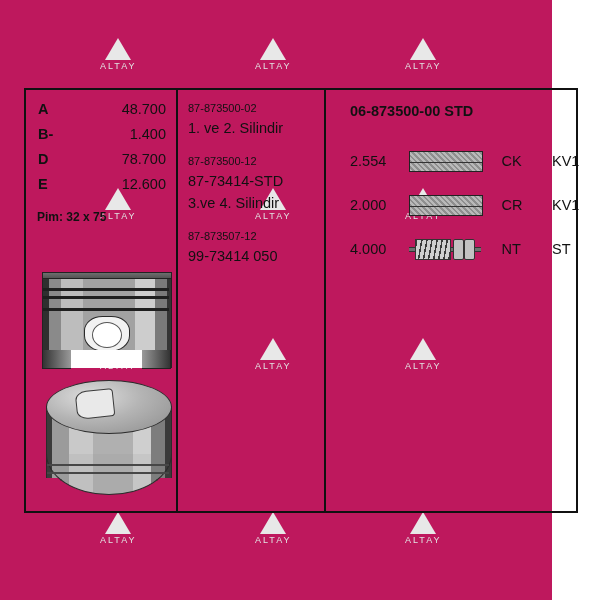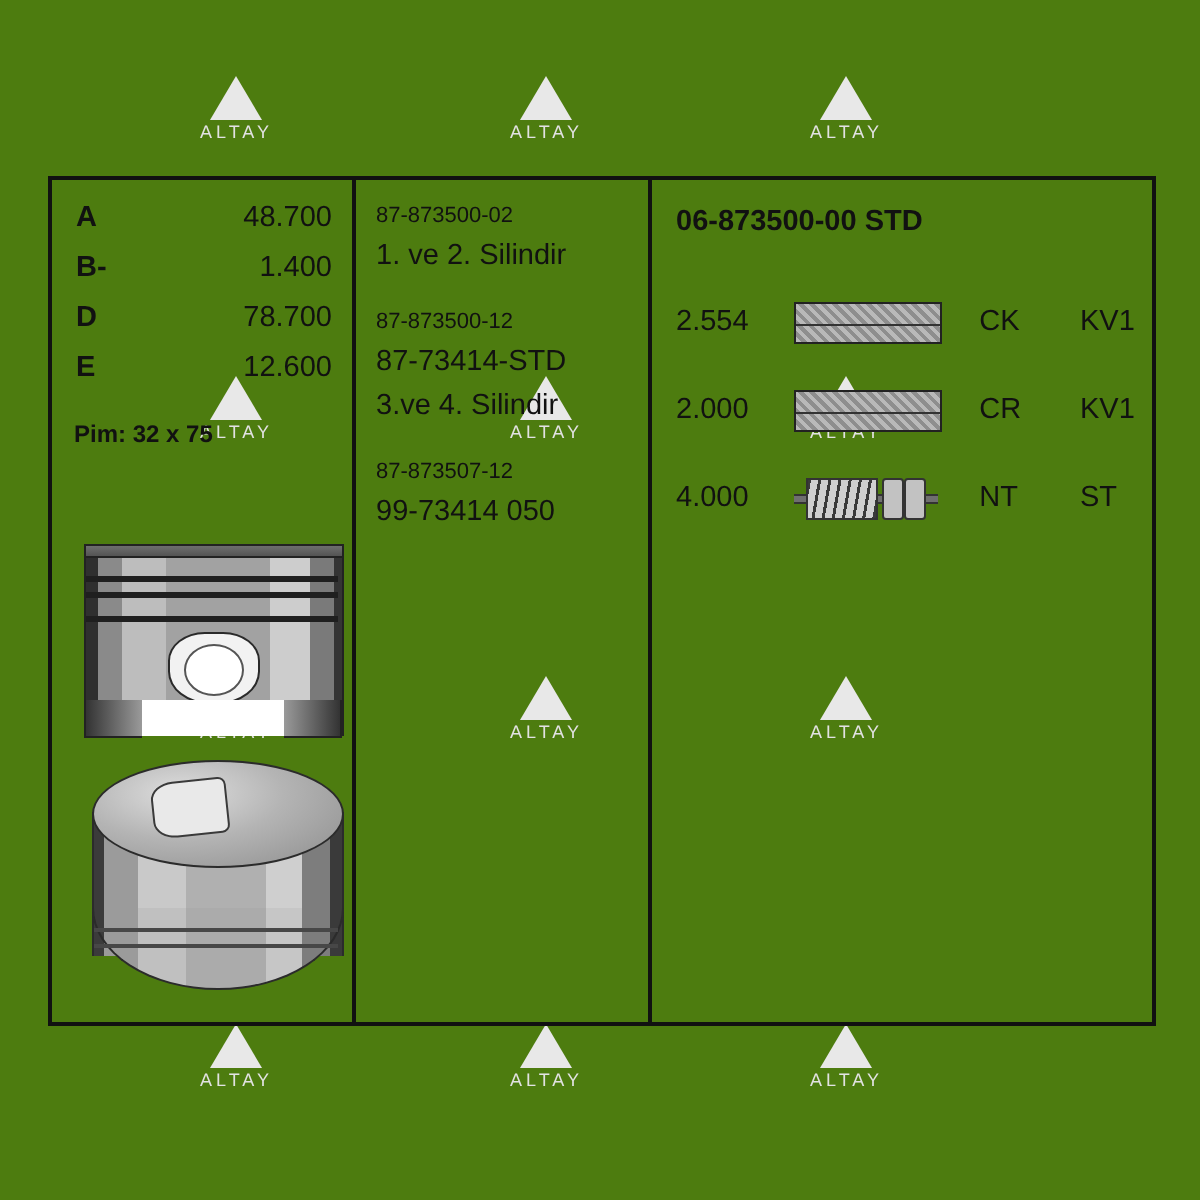--- a/index.html
+++ b/index.html
@@ -6,23 +6,23 @@
     margin: 0;
     padding: 0;
     width: 600px;
     height: 600px;
     background: #ffffff;
     font-family: "Liberation Sans", sans-serif;
     overflow: hidden;
   }
   #page {
     position: relative;
-    width: 600px;
+    width: 552px;
     height: 600px;
-    background: #4d7c0f;
+    background: #be185d;
   }
 
   
   .wm {
     position: absolute;
     color: #e6e6e6;
     font-family: "Liberation Sans", sans-serif;
     text-align: center;
     line-height: 1;
     user-select: none;
@@ -58,21 +58,21 @@
     box-sizing: border-box;
   }
   .col {
     position: absolute;
     top: 0;
     bottom: 0;
     box-sizing: border-box;
   }
   .col-a { left: 0; width: 152px; border-right: 2px solid #111; }
   .col-b { left: 152px; width: 148px; border-right: 2px solid #111; }
-  .col-c { left: 300px; width: 250px; }
+  .col-c { left: 312px; width: 250px; }
 
   
   .spec-row {
     position: relative;
     height: 25px;
     padding: 0 10px 0 12px;
     display: flex;
     align-items: center;
     justify-content: space-between;
     font-size: 14.5px;

